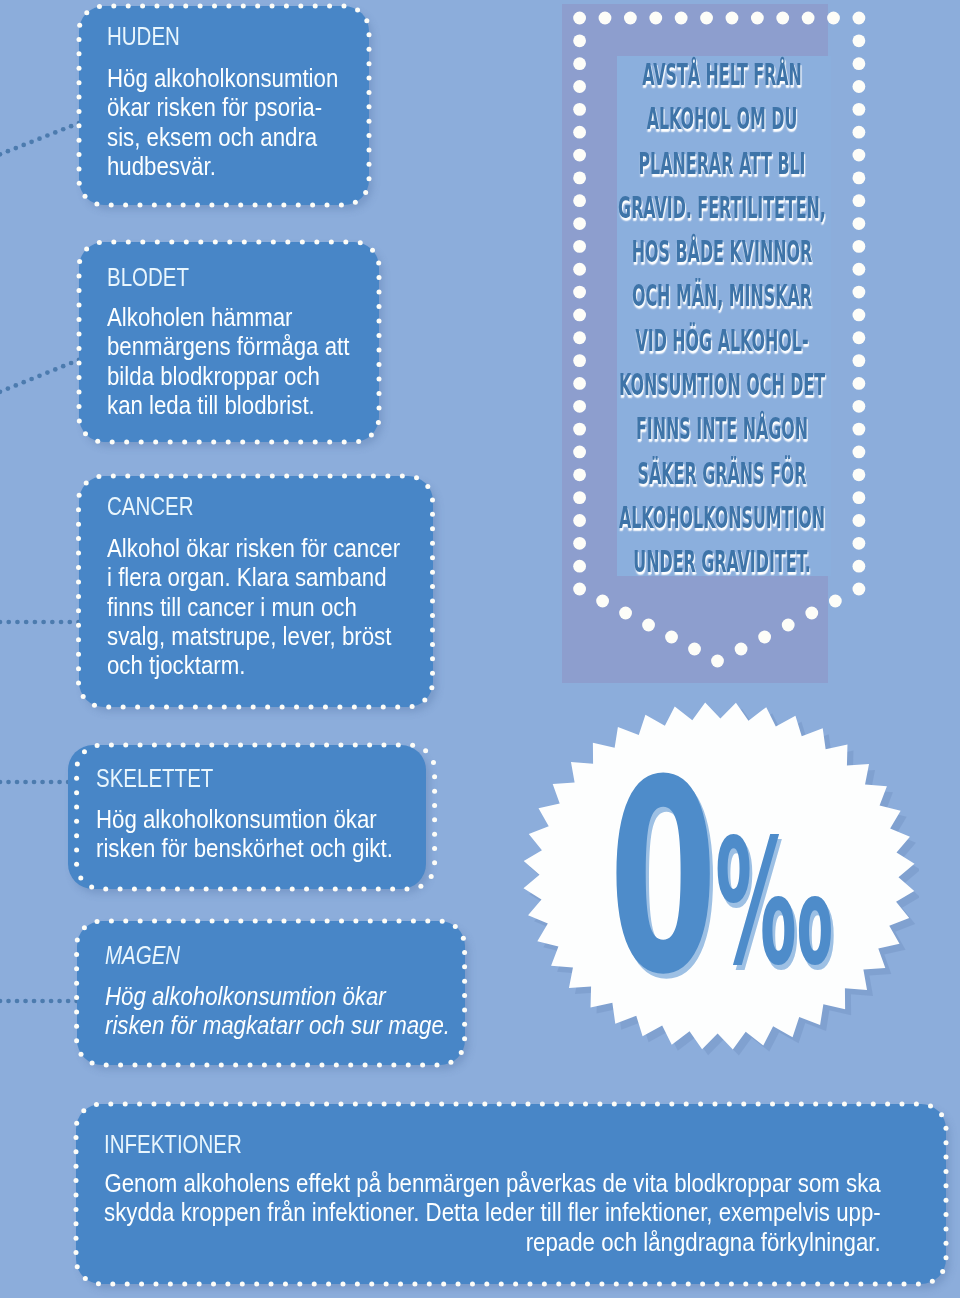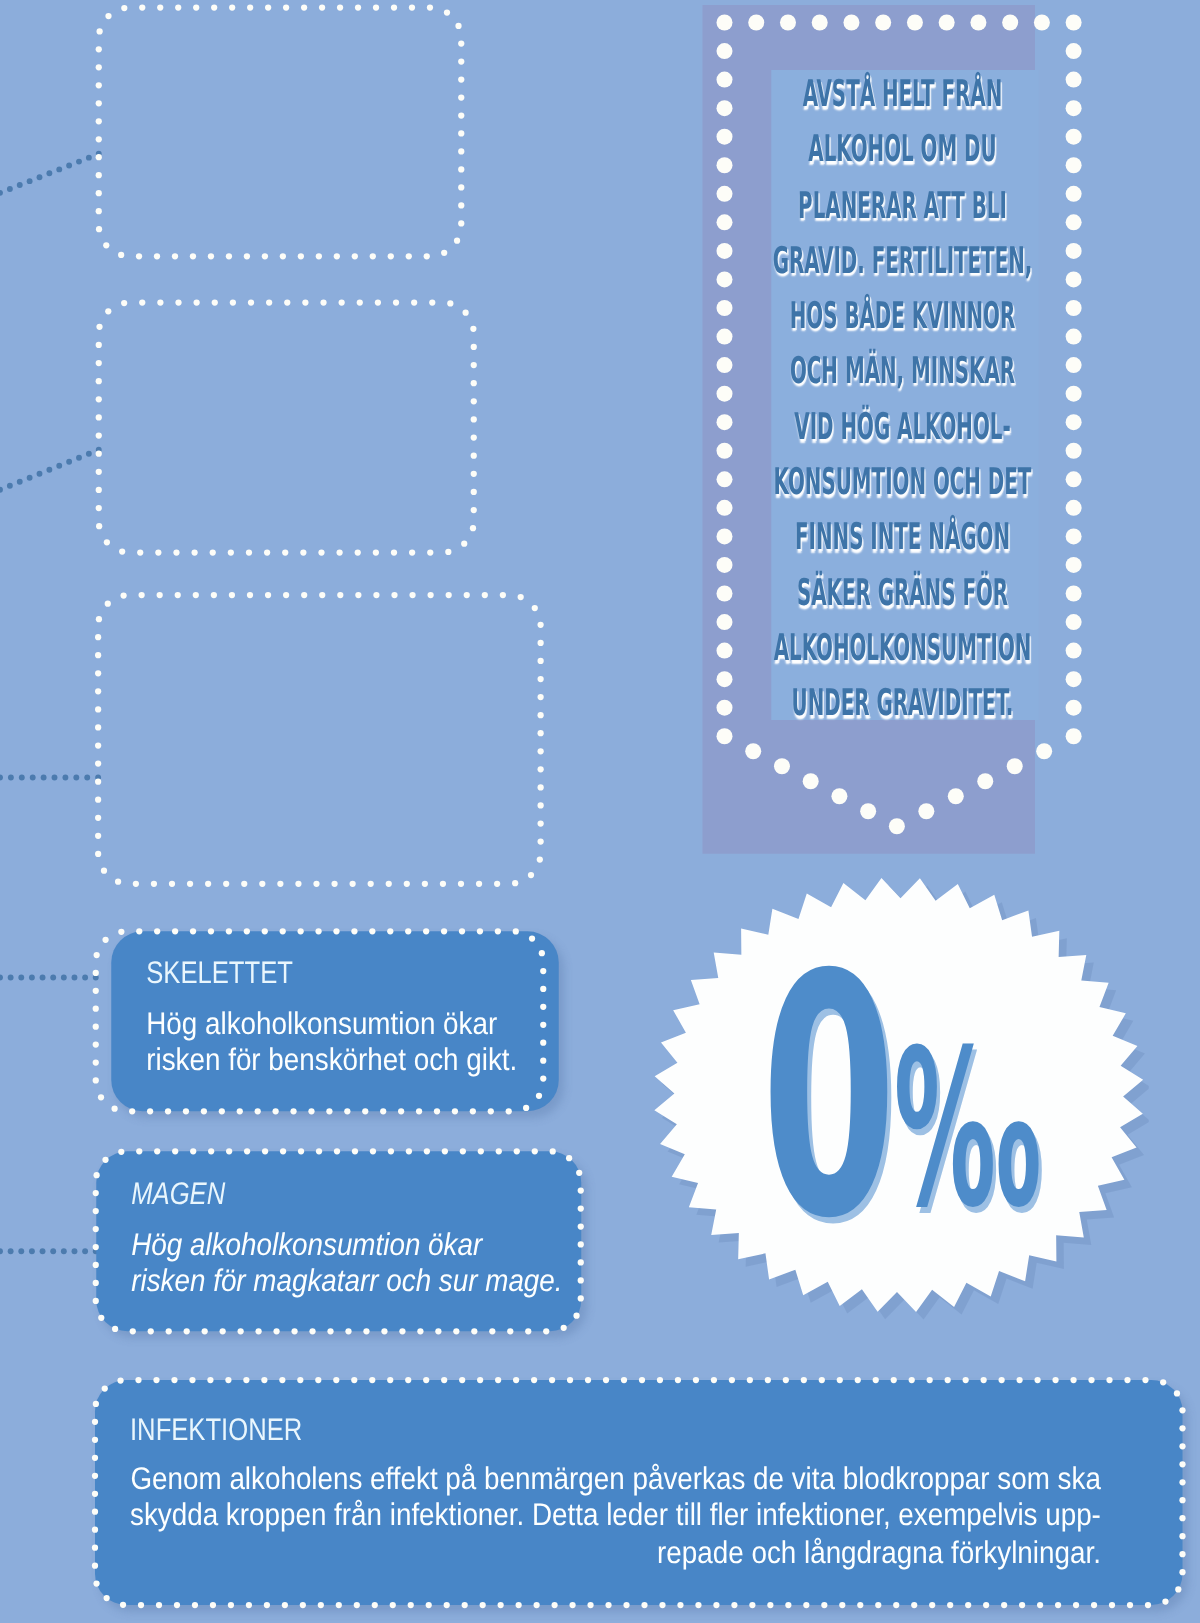--- a/index.html
+++ b/index.html
@@ -131,24 +131,52 @@
       <circle cx="17.02" cy="1001.00" r="2.35" fill="#4C7BAE"></circle>
       <circle cx="25.53" cy="1001.00" r="2.35" fill="#4C7BAE"></circle>
       <circle cx="34.04" cy="1001.00" r="2.35" fill="#4C7BAE"></circle>
       <circle cx="42.56" cy="1001.00" r="2.35" fill="#4C7BAE"></circle>
       <circle cx="51.07" cy="1001.00" r="2.35" fill="#4C7BAE"></circle>
       <circle cx="59.58" cy="1001.00" r="2.35" fill="#4C7BAE"></circle>
       <circle cx="68.09" cy="1001.00" r="2.35" fill="#4C7BAE"></circle>
       <circle cx="76.60" cy="1001.00" r="2.35" fill="#4C7BAE"></circle>
     </svg>
 
-
-
-
-  <div class="card" id="card-skelettet" style="left:89px;top:745px;width:358px;height:144px;">
+  <div class="card" id="card-huden" style="left:79px;top:6px;width:290px;height:199px;">
+    <div class="ttl" style="position:absolute;left:28px;top:18px;">HUDEN</div>
+    <div class="body" style="position:absolute;left:28px;top:58px;">
+        <span>Hög alkoholkonsumtion</span>
+        <span>ökar risken för psoria-</span>
+        <span>sis, eksem och andra</span>
+        <span>hudbesvär.</span>
+      </div>
+  </div>
+
+  <div class="card" id="card-blodet" style="left:79px;top:242px;width:300px;height:200px;">
+    <div class="ttl" style="position:absolute;left:28px;top:23px;">BLODET</div>
+    <div class="body" style="position:absolute;left:28px;top:61px;">
+        <span>Alkoholen hämmar</span>
+        <span>benmärgens förmåga att</span>
+        <span>bilda blodkroppar och</span>
+        <span>kan leda till blodbrist.</span>
+      </div>
+  </div>
+
+  <div class="card" id="card-cancer" style="left:78.5px;top:476px;width:354px;height:231px;">
+    <div class="ttl" style="position:absolute;left:28px;top:18px;">CANCER</div>
+    <div class="body" style="position:absolute;left:28px;top:58px;">
+        <span>Alkohol ökar risken för cancer</span>
+        <span>i flera organ. Klara samband</span>
+        <span>finns till cancer i mun och</span>
+        <span>svalg, matstrupe, lever, bröst</span>
+        <span>och tjocktarm.</span>
+      </div>
+  </div>
+
+  <div class="card" id="card-skelettet" style="left:68px;top:745px;width:358px;height:144px;">
     <div class="ttl" style="position:absolute;left:28px;top:21px;">SKELETTET</div>
     <div class="body" style="position:absolute;left:28px;top:60px;">
         <span>Hög alkoholkonsumtion ökar</span>
         <span>risken för benskörhet och gikt.</span>
       </div>
   </div>
 
   <div class="card" id="card-magen" style="left:76.6px;top:921px;width:388px;height:144px;font-style:italic;">
     <div class="ttl" style="position:absolute;left:28px;top:22px;">MAGEN</div>
     <div class="body" style="position:absolute;left:28px;top:61px;">

